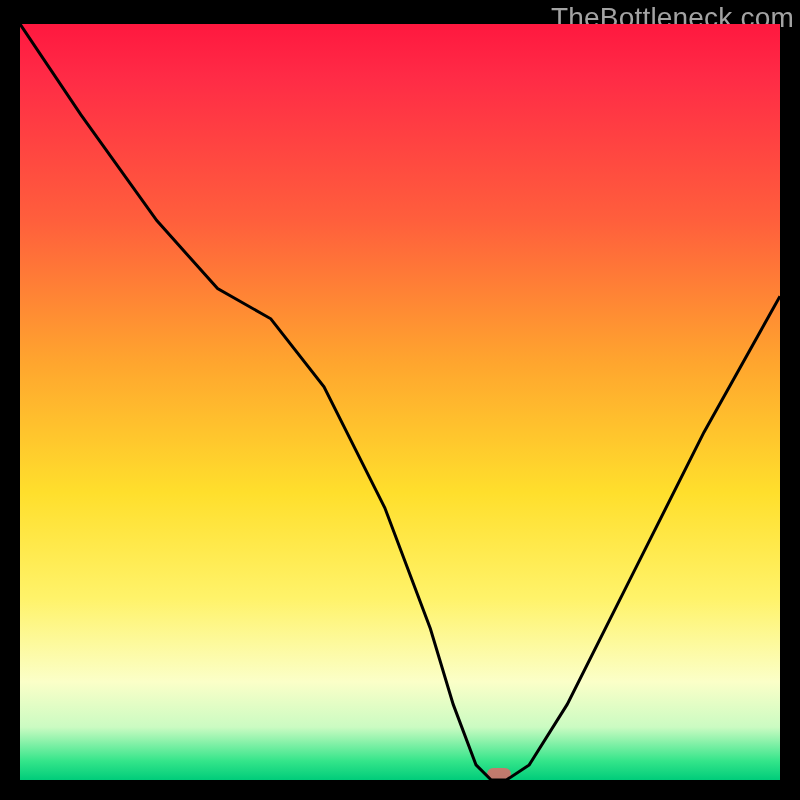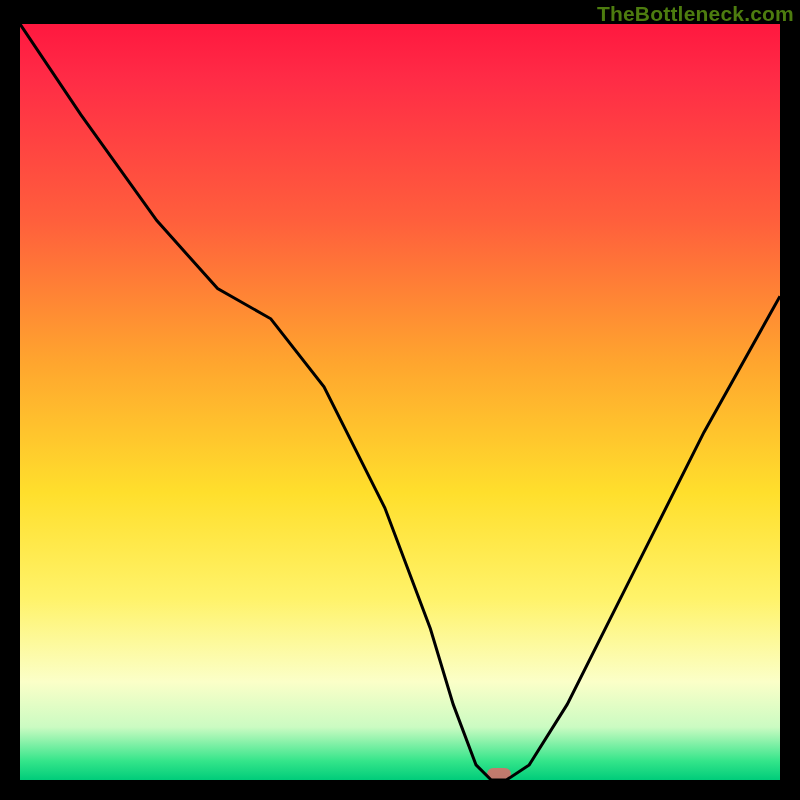--- a/index.html
+++ b/index.html
@@ -53,23 +53,23 @@
     position: absolute;
     left: 0;
     top: 0;
     width: 760px;
     height: 756px;
   }
   .watermark {
     position: absolute;
     top: 2px;
     right: 6px;
-    color: #4d7c0f;
-    font-size: 21px;
-    font-weight: 700;
+    color: #a3a3a3;
+    font-size: 28px;
+    font-weight: 400;
     letter-spacing: 0.2px;
     font-family: Arial, Helvetica, sans-serif;
   }
 </style>
 </head>
 <body>
 
 <div class="watermark">TheBottleneck.com</div>
 
 <div class="frame">

